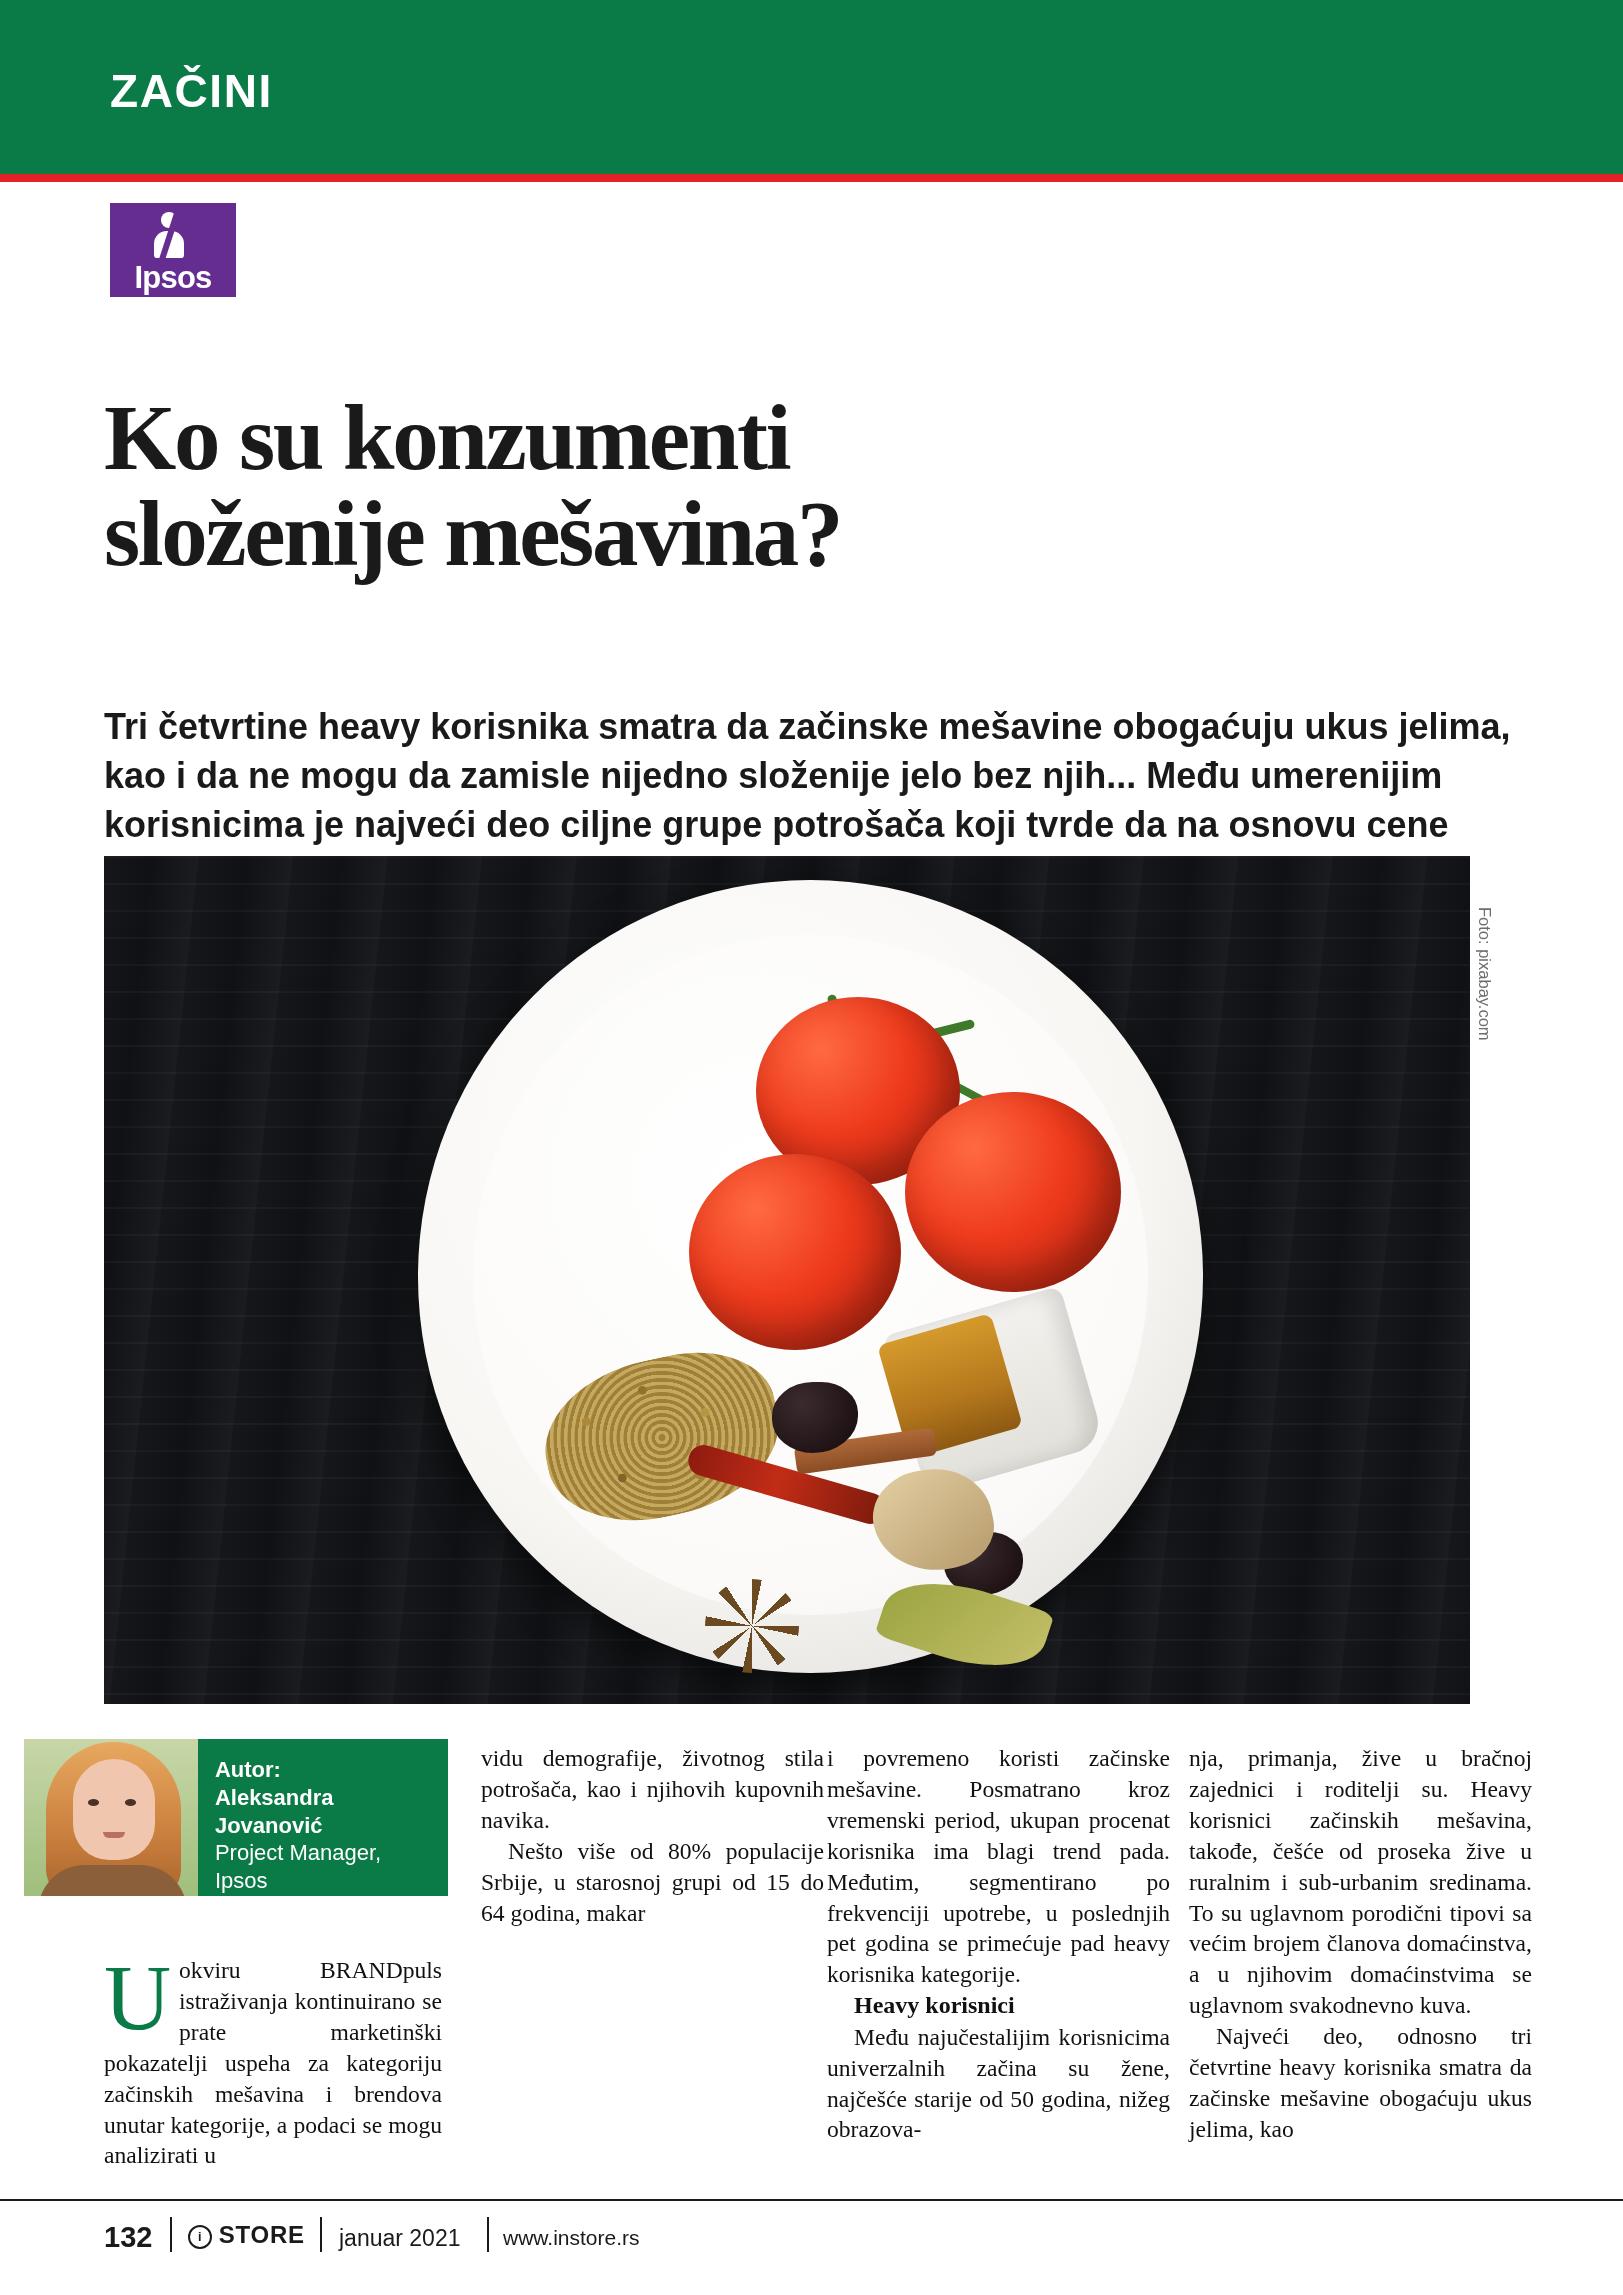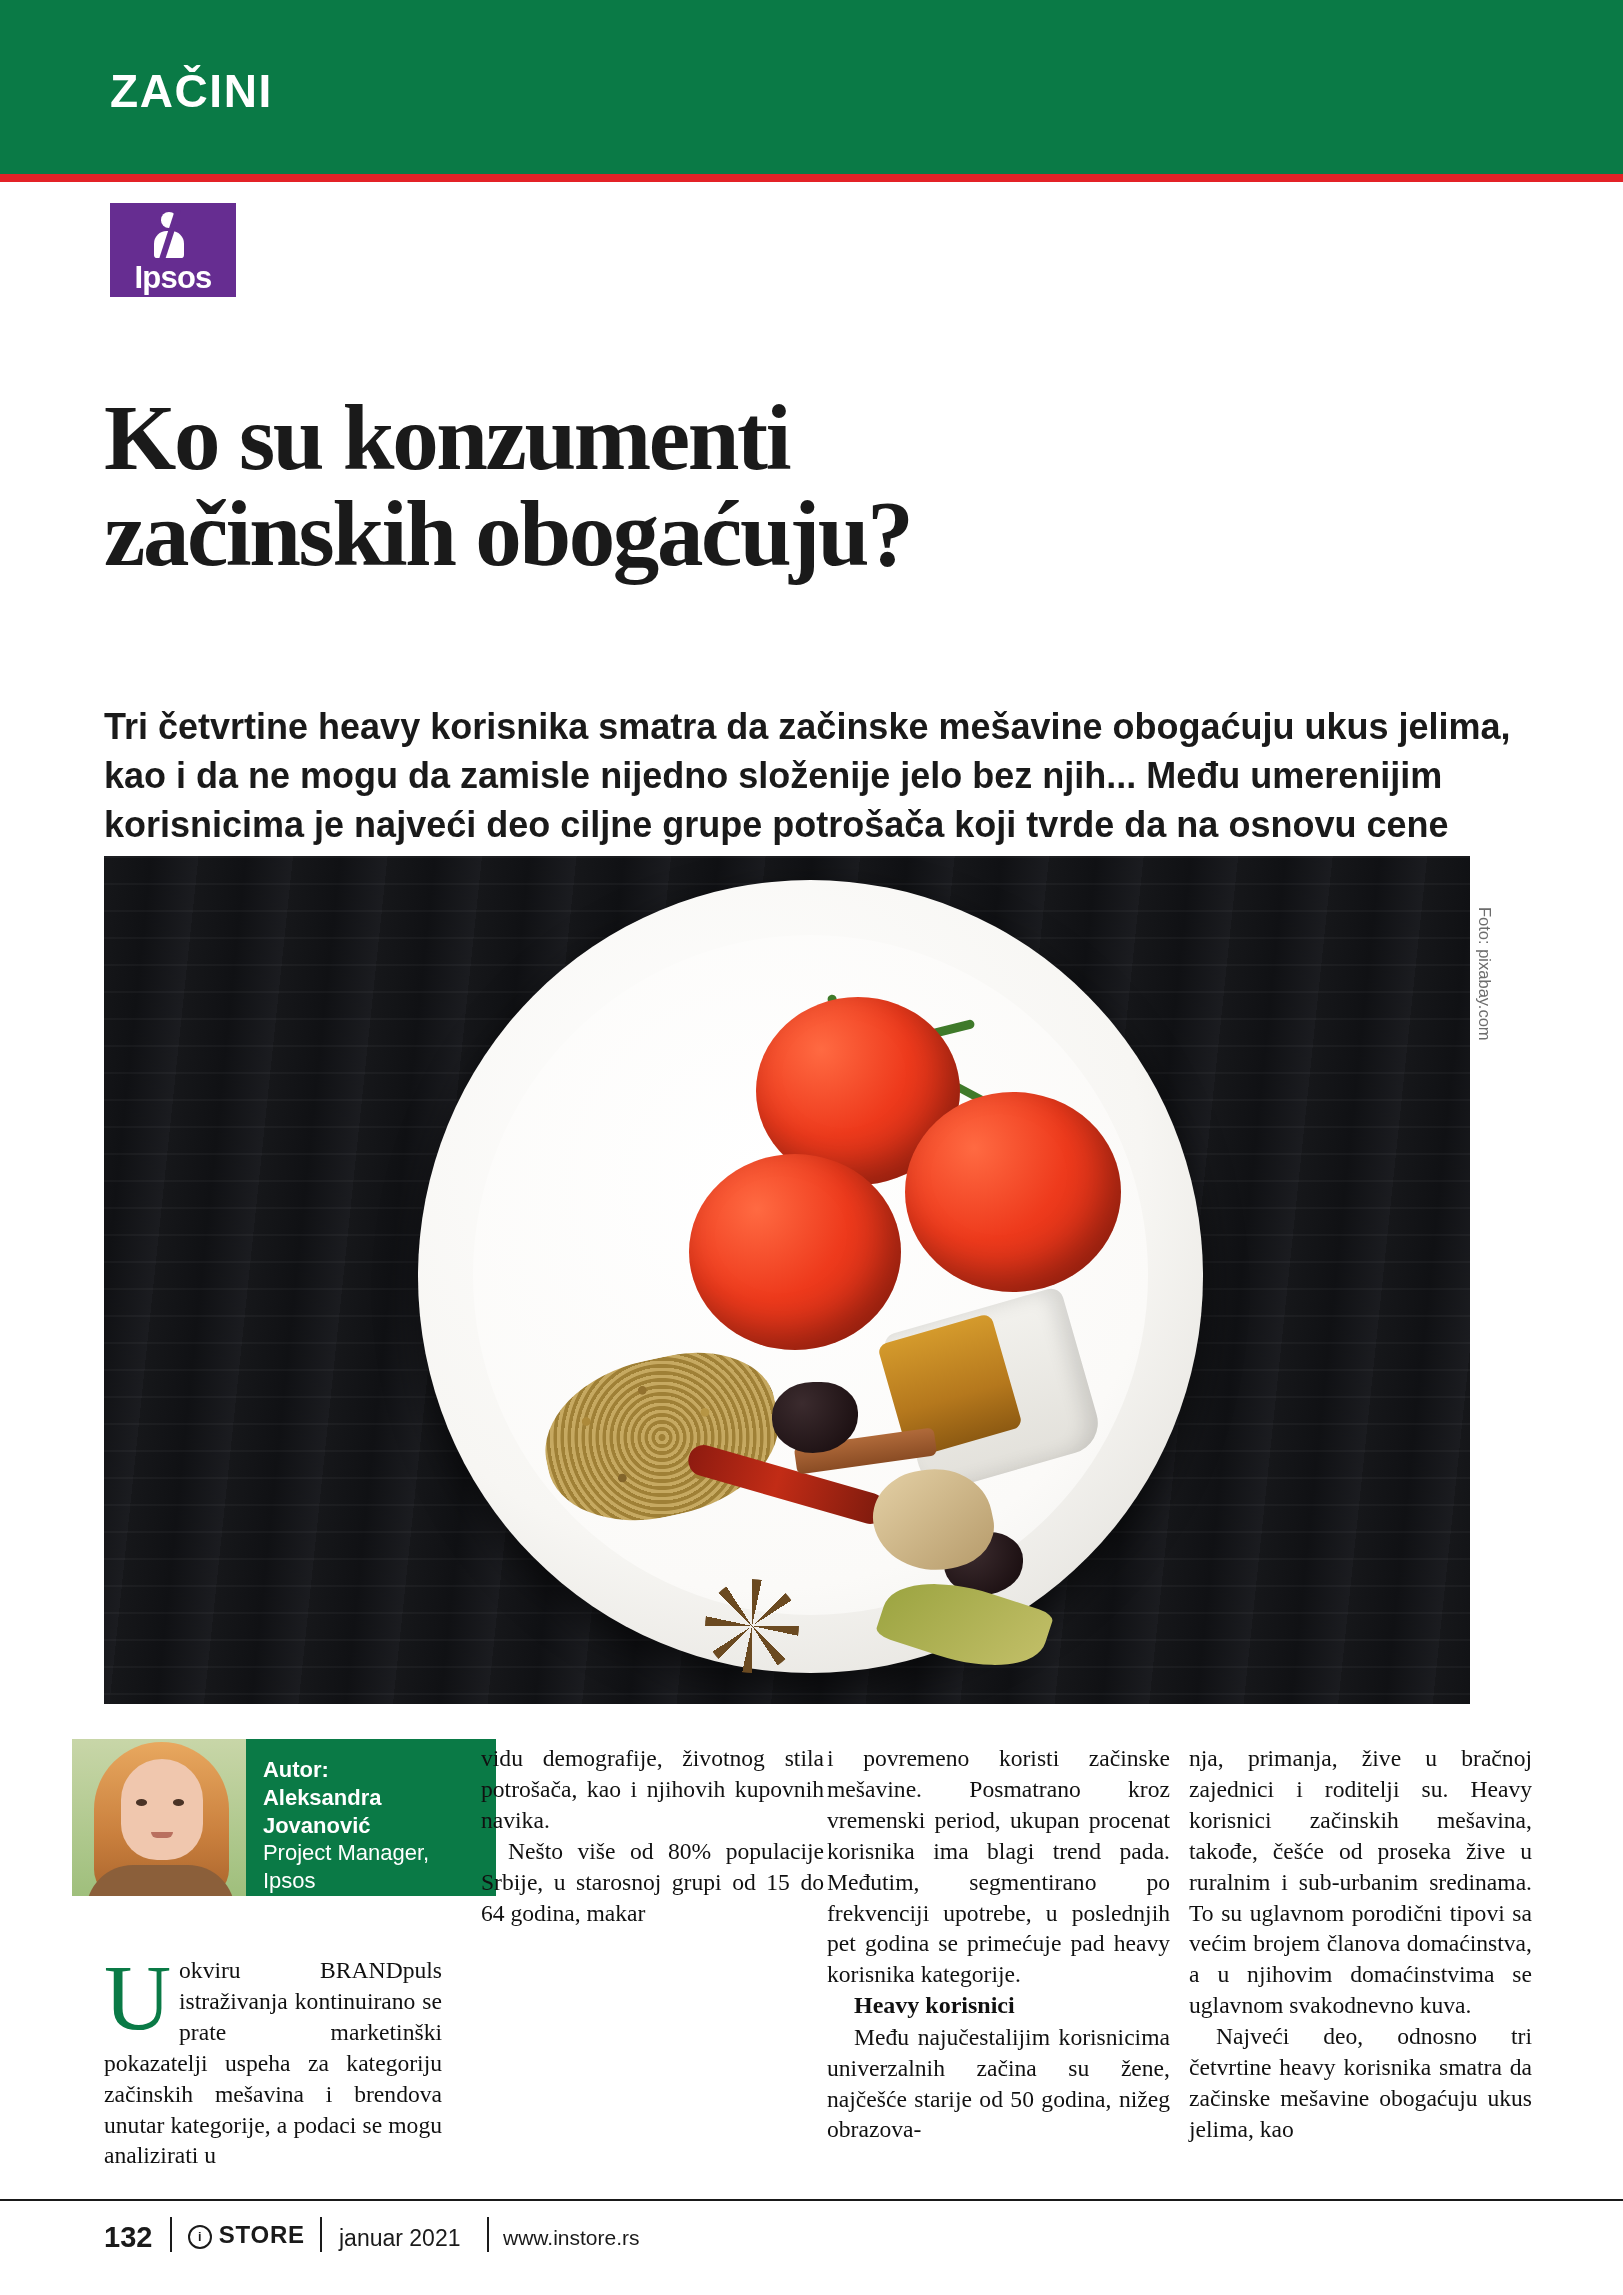--- a/index.html
+++ b/index.html
@@ -269,21 +269,20 @@
     white-space: nowrap;
   }
 
   
   .author-box {
     position: absolute;
     left: 23.6px;
     top: 1739px;
     width: 423px;
     height: 157px;
-    margin-left: 48px;
   }
   .author-photo {
     position: absolute;
     left: 0; top: 0;
     width: 174px; height: 157px;
     overflow: hidden;
     background: linear-gradient(180deg, #c8d6a8 0%, #9fbf7c 100%);
   }
   .author-photo .hair {
     position: absolute;
@@ -452,21 +451,21 @@
   <div class="mark">
     <div class="dot"></div>
     <div class="body"></div>
     <div class="slash"></div>
   </div>
   <div class="wordmark">Ipsos</div>
 </div>
 
 <h1 class="headline">
   <span>Ko su konzumenti</span>
-  <span class="l2">začinskih obogaćuju?</span>
+  <span class="l2">složenije mešavina?</span>
 </h1>
 
 <div class="lead">Tri četvrtine heavy korisnika smatra da začinske mešavine obogaćuju ukus jelima, kao i da ne mogu da zamisle nijedno složenije jelo bez njih... Među umerenijim korisnicima je najveći deo ciljne grupe potrošača koji tvrde da na osnovu cene najčešće donose odluku o kupovini začina... Među umerenim korisnicima kategorije je značajnije više mlađih potrošača</div>
 
 <div class="hero">
   <div class="wood"></div>
   <div class="plate"></div>
   <div class="plate-inner"></div>
   <div class="stem">
       <i></i>

